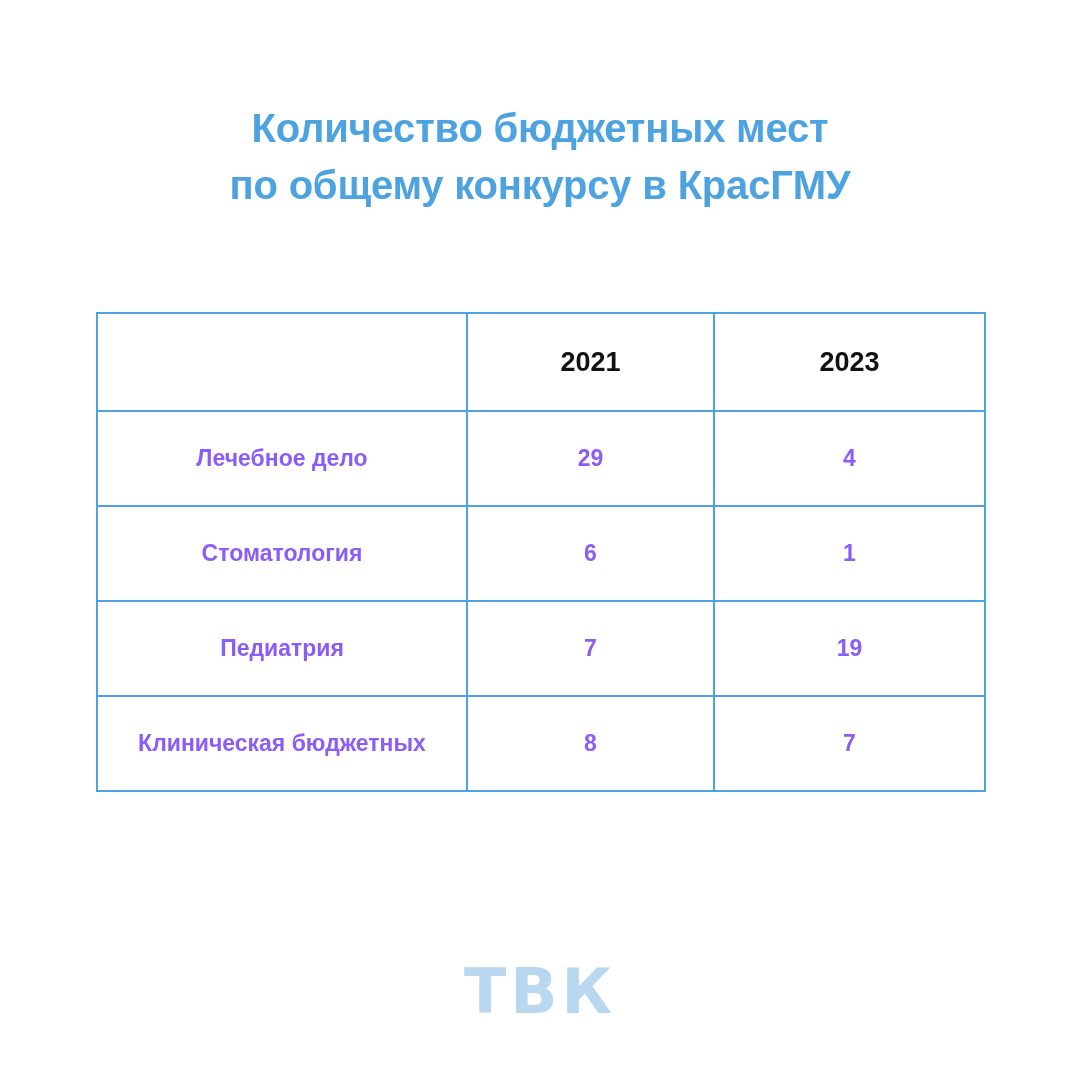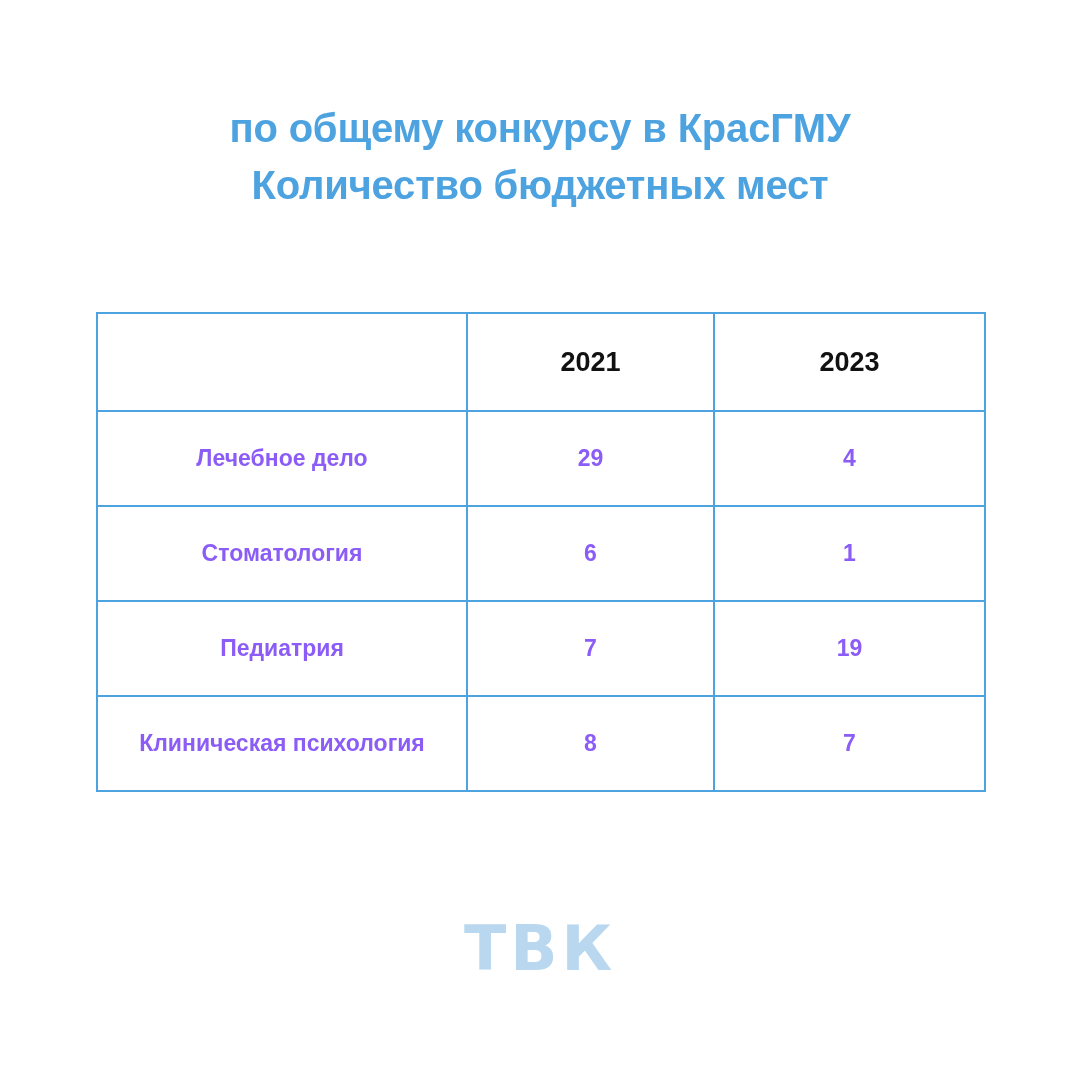--- a/index.html
+++ b/index.html
@@ -70,38 +70,38 @@
   col.c3 { width: 271px; }
   .row-label {
     font-size: 22px;
   }
   .value-highlight {
     color: #fb2b1f;
   }
   .logo {
     position: absolute;
     left: 0;
-    top: 912px;
+    top: 955px;
     width: 1080px;
     text-align: center;
     color: #b9d8ef;
     font-size: 62px;
     font-weight: bold;
     letter-spacing: 4px;
     font-family: "DejaVu Sans", sans-serif;
   }
 </style>
 </head>
 <body>
 
 <div class="page">
 
   <div class="title">
+    <span class="line">Количество бюджетных мест</span>
     <span class="line">по общему конкурсу в КрасГМУ</span>
-    <span class="line">Количество бюджетных мест</span>
   </div>
 
   <div class="table-wrap">
     <table class="data-table">
       <colgroup>
         <col class="c1">
           <col class="c2">
           <col class="c3">
       </colgroup>
       <thead>
@@ -121,21 +121,21 @@
           <td class="row-label">Стоматология</td>
           <td>6</td>
           <td class="value-highlight">1</td>
         </tr>
         <tr>
           <td class="row-label">Педиатрия</td>
           <td>7</td>
           <td>19</td>
         </tr>
         <tr>
-          <td class="row-label">Клиническая психология</td>
+          <td class="row-label">Клиническая бюджетных</td>
           <td>8</td>
           <td class="value-highlight">7</td>
         </tr>
       </tbody>
     </table>
   </div>
 
   <div class="logo">ТВК</div>
 
 </div>

